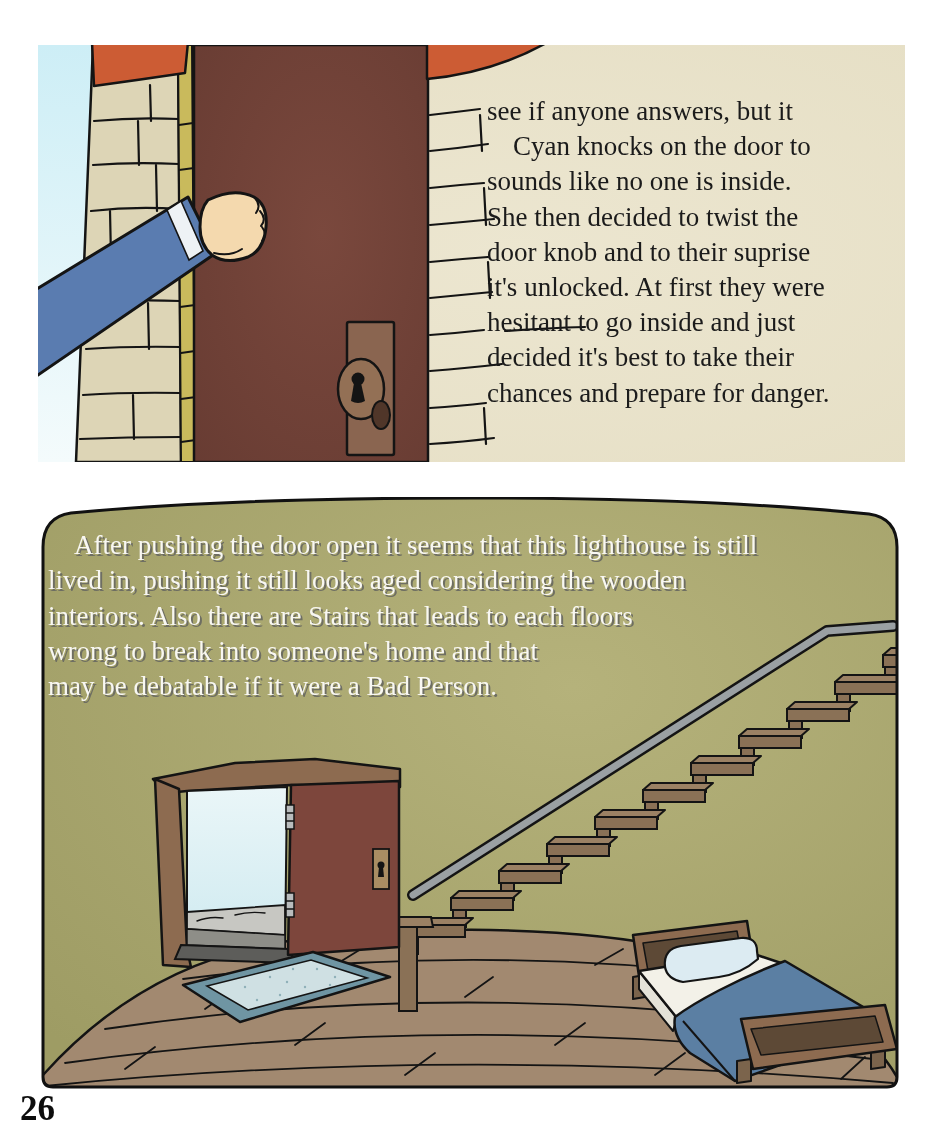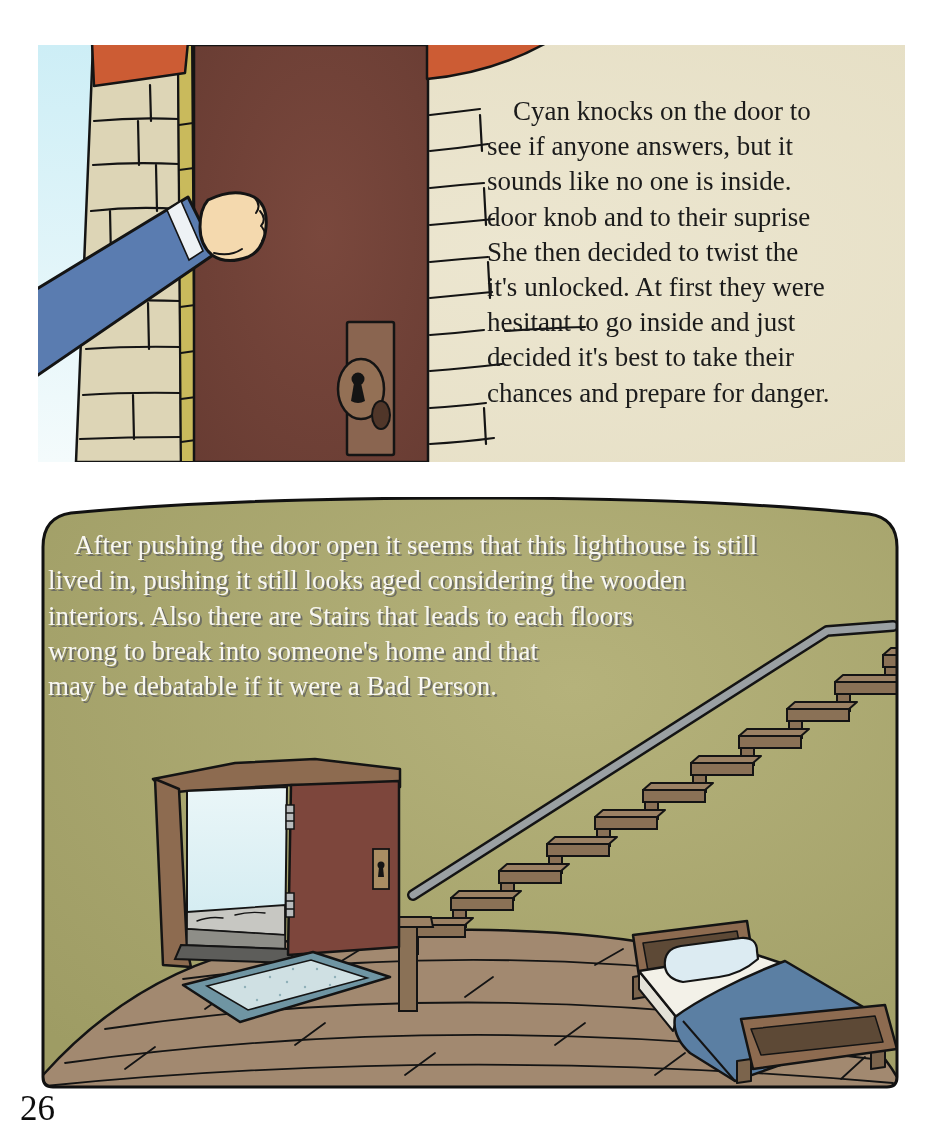--- a/index.html
+++ b/index.html
@@ -19,21 +19,21 @@
     font-size:27px;line-height:35.2px;color:var(--caption-dark,#1b1b1b);
   }
   .caption2{
     left:13px;top:31px;width:800px;
     font-size:27px;line-height:35.3px;color:var(--caption-light,#f8f7f2);
     text-shadow:2px 2px 0 var(--caption-light-shadow,#6e6e62);
   }
   .cap-line.indent{text-indent:26px;}
   .page-number{
     position:absolute;left:20px;top:1089px;
-    font-size:35px;font-weight:normal;color:#0d0d0d;
+    font-size:35px;font-weight:bold;color:#0d0d0d;
     font-family:"Liberation Serif","DejaVu Serif",serif;
   }
 </style>
 </head>
 <body>
 
 <div>
 
   <section class="panel panel1">
     <svg width="867" height="417" viewBox="0 0 867 417">
@@ -135,25 +135,25 @@
             <path d="M 216,152 q 8,8 2,16"></path>
             <path d="M 222,166 q 7,8 1,15"></path>
             <path d="M 224,182 q 6,8 0,14"></path>
             <path d="M 176,208 q 16,4 28,-4"></path>
           </g>
         </g>
       </g>
     </svg>
 
     <div class="caption caption1">
+      <div class="cap-line">see if anyone answers, but it</div>
       <div class="cap-line indent">Cyan knocks on the door to</div>
-      <div class="cap-line">see if anyone answers, but it</div>
       <div class="cap-line">sounds like no one is inside.</div>
+      <div class="cap-line">She then decided to twist the</div>
       <div class="cap-line">door knob and to their suprise</div>
-      <div class="cap-line">She then decided to twist the</div>
       <div class="cap-line">it's unlocked. At first they were</div>
       <div class="cap-line">hesitant to go inside and just</div>
       <div class="cap-line">decided it's best to take their</div>
       <div class="cap-line">chances and prepare for danger.</div>
     </div>
   </section>
 
   <section class="panel panel2">
     <svg width="870" height="593" viewBox="0 0 870 593">
       <defs>

